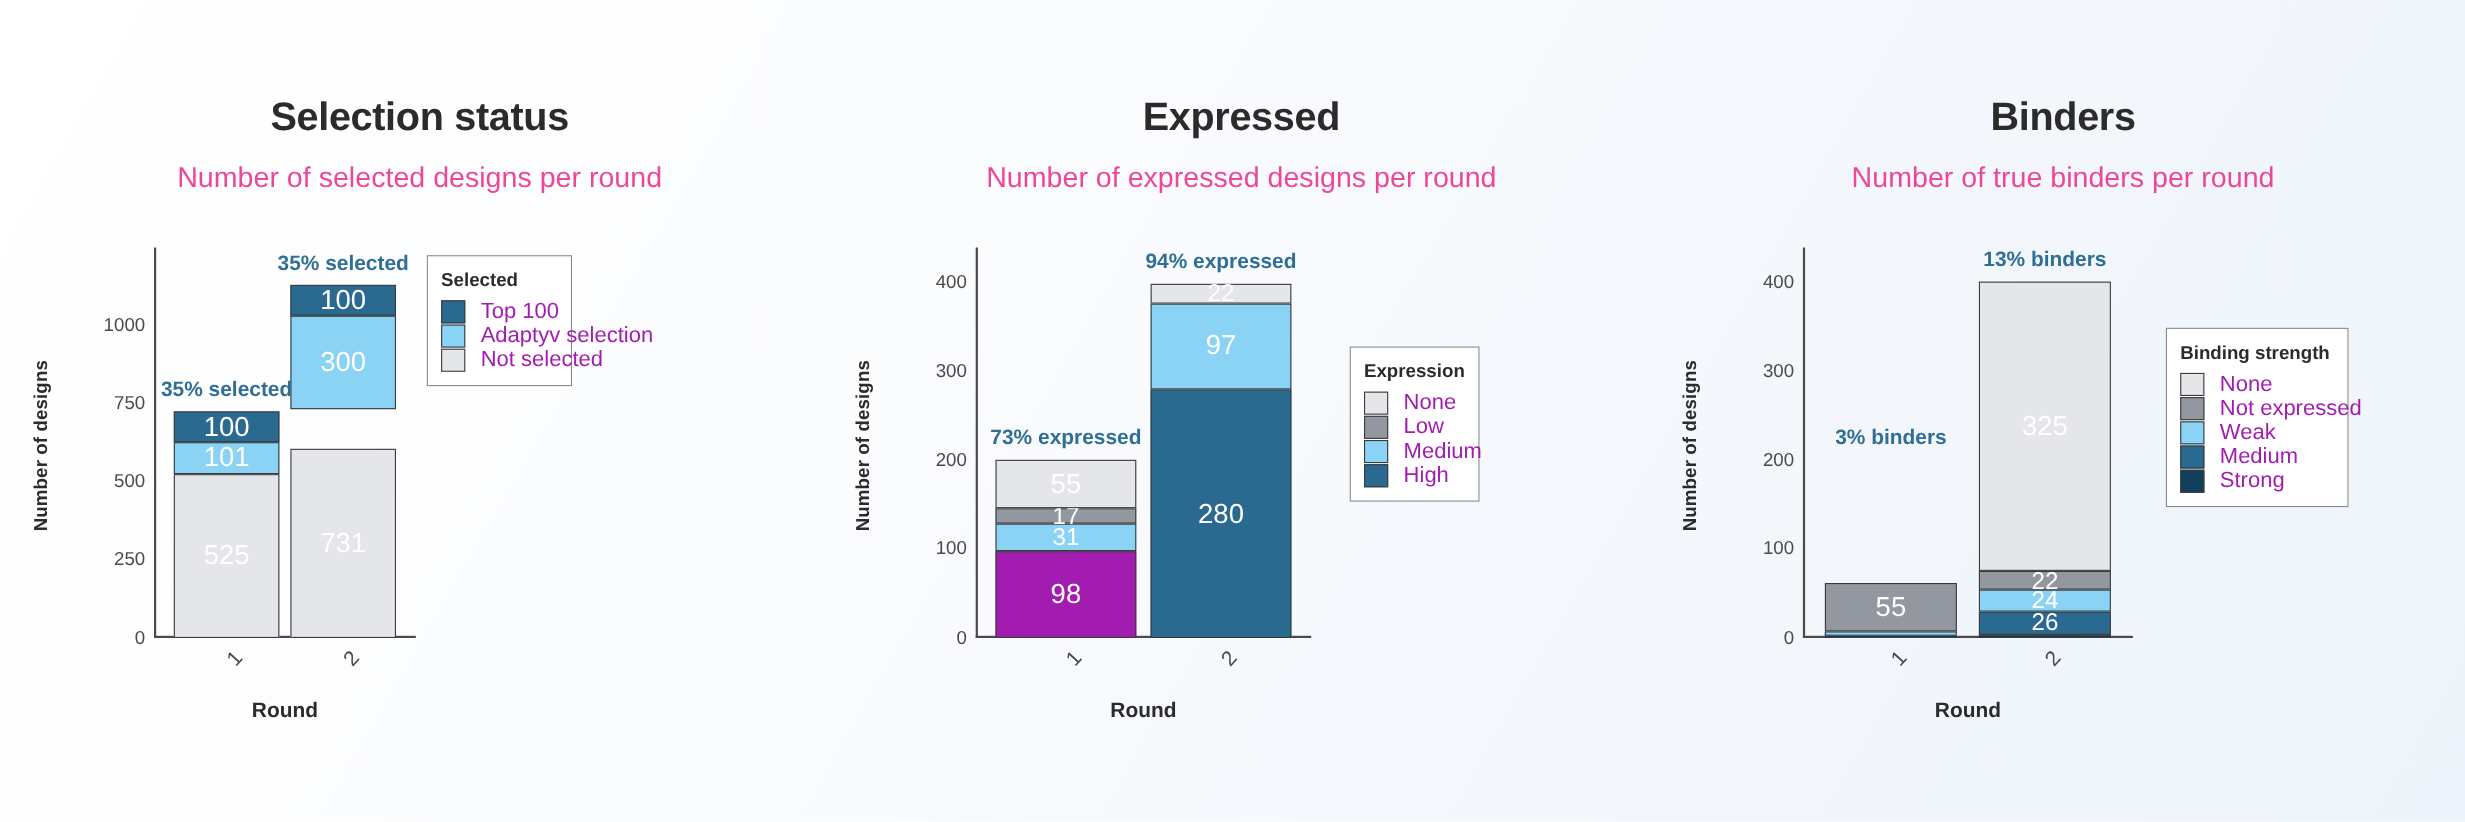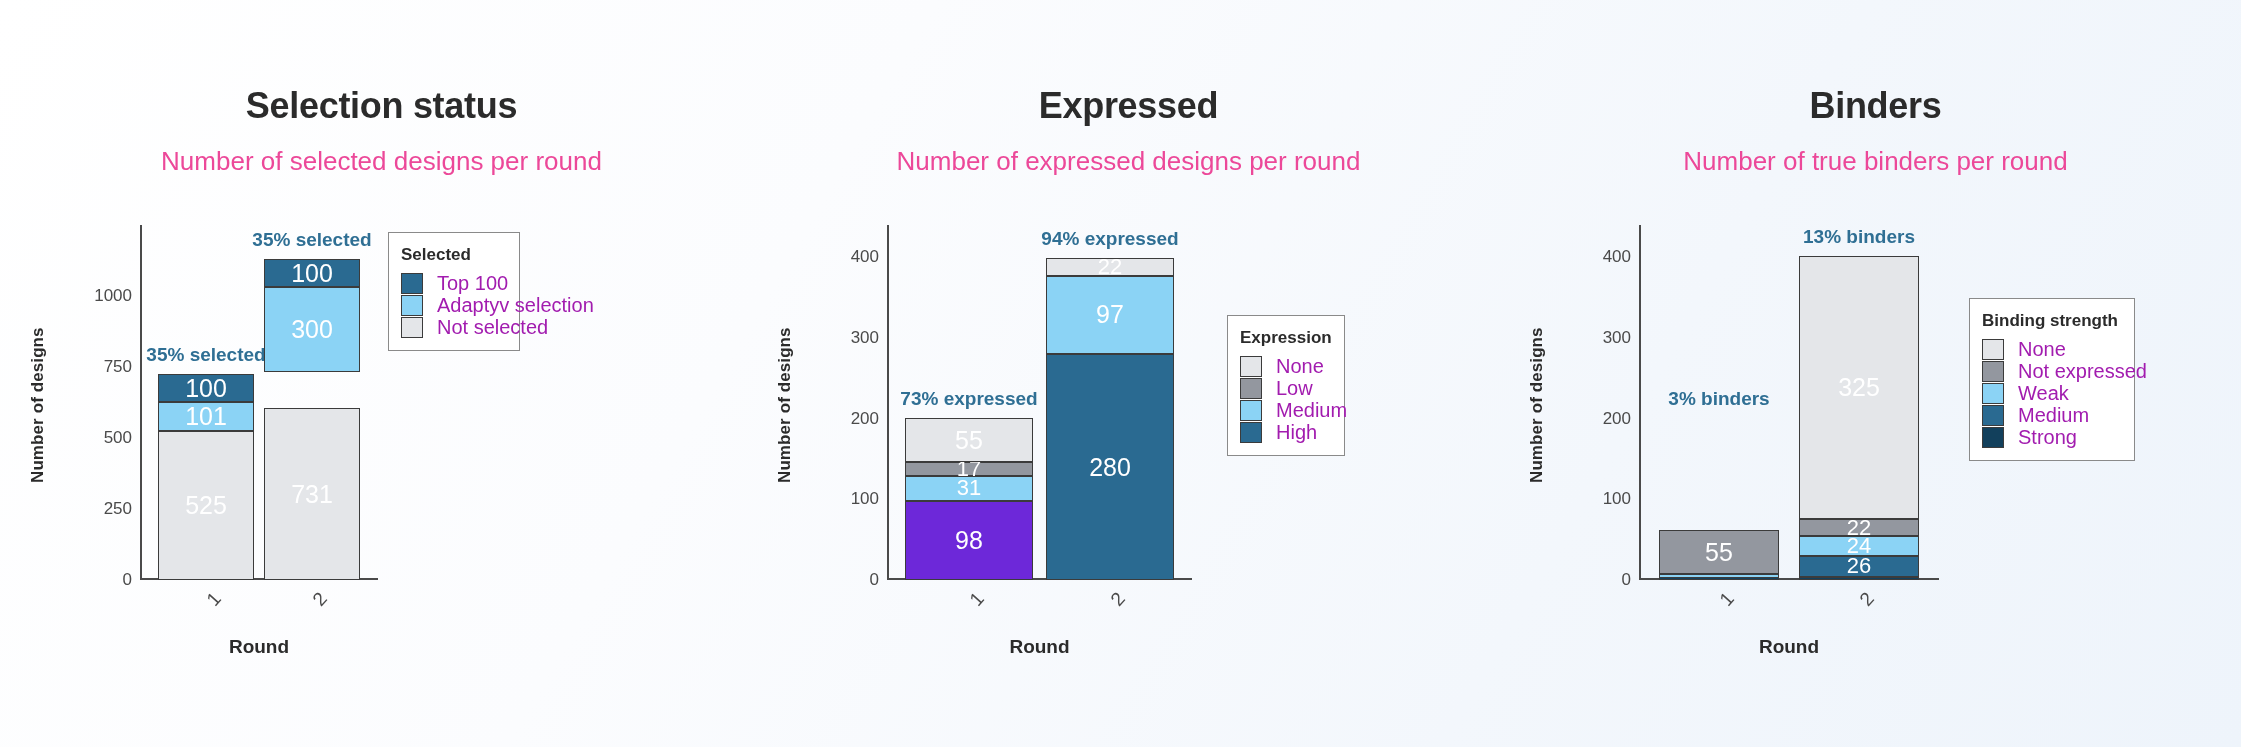--- a/index.html
+++ b/index.html
@@ -165,21 +165,21 @@
         <div class="axis-h" style="left: 0px; width: 305px; bottom: 0px;"></div>
         <div class="ticks" style="left: -62px;">
           <div class="tick" style="top: 355px;">0</div>
           <div class="tick" style="top: 274.318px;">100</div>
           <div class="tick" style="top: 193.636px;">200</div>
           <div class="tick" style="top: 112.955px;">300</div>
           <div class="tick" style="top: 32.2727px;">400</div>
         </div>
         <div class="ylabel" style="left: -112px; top: 257.5px;">Number of designs</div>
         <div class="barcol" style="left: 18px; width: 128px; height: 355px;">
-          <div class="seg" style="background: #6d28d9; bottom: 0px; height: 79.0682px;">
+          <div class="seg" style="background: #a21caf; bottom: 0px; height: 79.0682px;">
             <span>98</span>
           </div>
           <div class="seg" style="background: rgb(139, 211, 245); bottom: 79.0682px; height: 25.0114px;">
             <span style="font-size: 22px;">31</span>
           </div>
           <div class="seg" style="background: rgb(147, 151, 159); bottom: 104.08px; height: 13.7159px;">
             <span style="font-size: 22px;">17</span>
           </div>
           <div class="seg" style="background: rgb(228, 230, 233); bottom: 117.795px; height: 44.375px;">
             <span>55</span>

